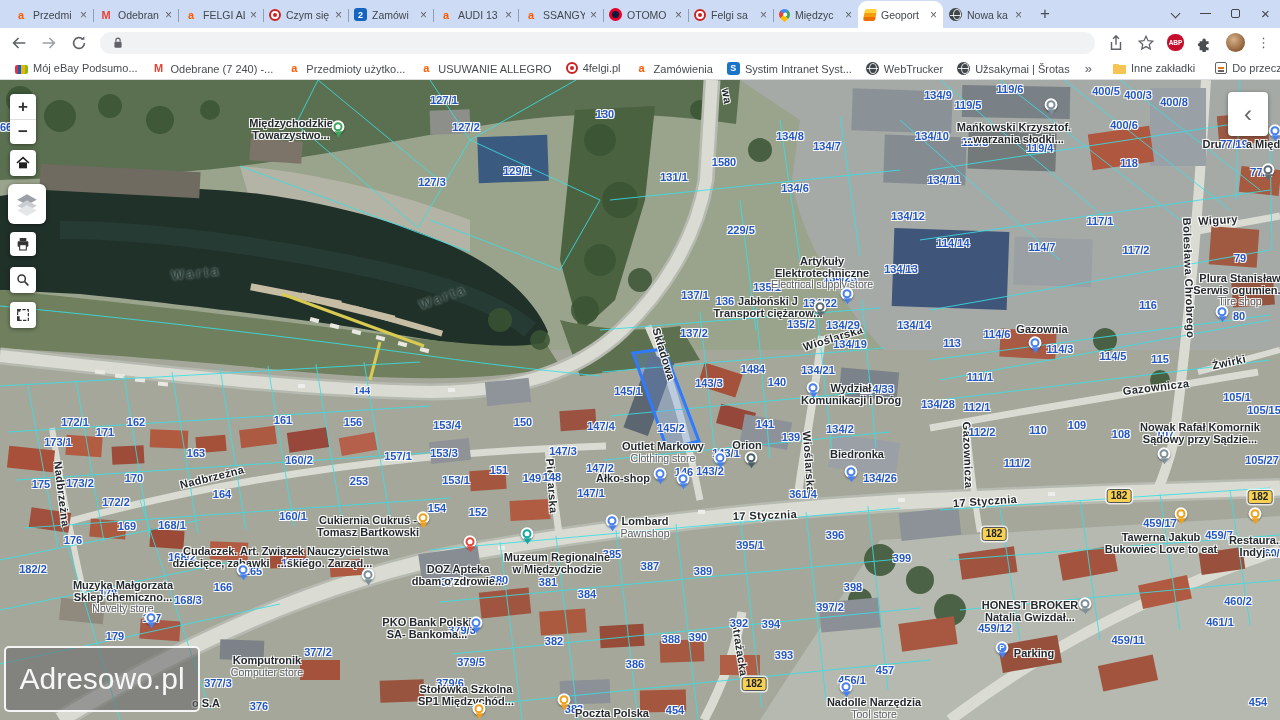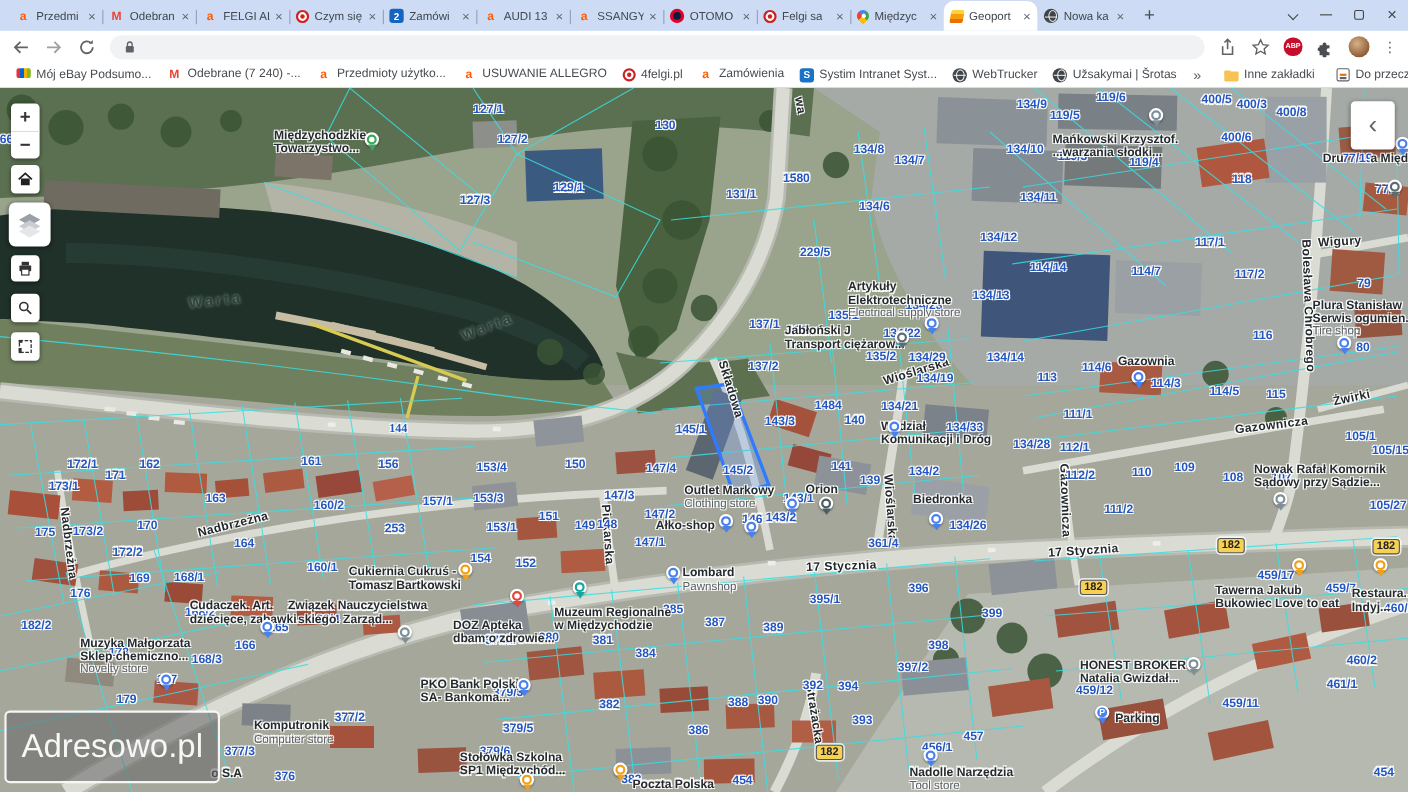--- a/index.html
+++ b/index.html
@@ -25,21 +25,21 @@
   .toolbar { height:29px; background:#fff; display:flex; align-items:center; padding:0 10px; gap:12px; }
   .navicon { width:18px; height:18px; flex:none; }
   .urlbar { flex:1; height:22px; background:#f0f2f4; border-radius:12px; display:flex; align-items:center; padding:0 12px; gap:7px; overflow:hidden; }
   .url-text { font-size:11.5px; color:#202124; white-space:nowrap; }
   .abp { background:#c70d2c; color:#fff; font-size:6.5px; font-weight:bold; width:17px; height:17px; border-radius:8px; display:flex; align-items:center; justify-content:center; }
   .avatar { width:19px; height:19px; border-radius:50%; background:radial-gradient(circle at 40% 35%, #d7b189, #8a5a33 75%); }
   .dots { font-size:13px; color:#5f6368; letter-spacing:0; }
 
   
   .bookmarks { height:23px; background:#fff; display:flex; align-items:center; font-size:11px; color:#474c51; padding:0 8px; border-bottom:1px solid #dadce0; }
-  .bm { display:flex; align-items:flex-start; gap:5px; padding:0 7px; white-space:nowrap; }
+  .bm { display:flex; align-items:flex-end; gap:5px; padding:0 7px; white-space:nowrap; }
   .bm-spacer { flex:1; }
   .bm-more { font-size:13px; color:#5f6368; padding:0 8px; }
   .bm-divider { width:1px; height:14px; background:#dadce0; margin:0 3px; }
 
   
   .fav { width:14px; height:14px; flex:none; display:flex; align-items:center; justify-content:center; font-size:11px; font-weight:bold; position:relative; }
   .fav-allegro { color:#ff5a00; }
   .fav-gmail { color:#ea4335; }
   .fav-wheel { border:2px solid #cc2222; border-radius:50%; width:12px; height:12px; background:#fff; }
   .fav-wheel::after { content:""; width:4px; height:4px; background:#cc2222; border-radius:50%; position:absolute; left:50%; top:50%; transform:translate(-50%,-50%); }
@@ -59,21 +59,21 @@
   .fav-reading::after { content:""; position:absolute; left:2px; right:2px; top:4px; height:1.5px; background:#e8710a; box-shadow:0 3px 0 #5f6368; }
 
   
   #map { position:relative; width:1280px; height:640px; background:#9aa38c; overflow:hidden; cursor:grab; }
   #map svg.scenery { position:absolute; left:0; top:0; }
   .parcel { position:absolute; transform:translate(-50%,-50%); color:#2456c0; font-size:11px; font-weight:bold; white-space:nowrap; z-index:4;
             text-shadow:-1px -1px 0 rgba(255,255,255,.95), 1px -1px 0 rgba(255,255,255,.95), -1px 1px 0 rgba(255,255,255,.95), 1px 1px 0 rgba(255,255,255,.95); }
   .street { position:absolute; transform:translate(-50%,-50%) rotate(var(--rot,0deg)); color:#23282c; font-size:11px; font-weight:600; letter-spacing:.4px; white-space:nowrap; z-index:3;
             text-shadow:-1px -1px 0 rgba(255,255,255,.9), 1px -1px 0 rgba(255,255,255,.9), -1px 1px 0 rgba(255,255,255,.9), 1px 1px 0 rgba(255,255,255,.9); }
   .street.water { color:#2c413c; font-size:13.5px; letter-spacing:2.5px; font-weight:600; text-shadow:0 0 3px rgba(215,230,220,.65); }
-  .poi { position:absolute; transform:translateX(-50%); z-index:5; white-space:nowrap; }
+  .poi { position:absolute; transform:translateX(-50%); text-align:center; z-index:5; white-space:nowrap; }
   .poi-line { font-size:11px; font-weight:600; color:#252a2e; line-height:11.5px;
               text-shadow:-1px -1px 0 rgba(255,255,255,.9), 1px -1px 0 rgba(255,255,255,.9), -1px 1px 0 rgba(255,255,255,.9), 1px 1px 0 rgba(255,255,255,.9); }
   .poi-line.muted { color:#5d6165; font-weight:400; font-size:10.5px; }
   .pin { position:absolute; width:13px; height:13px; border-radius:50%; background:var(--pc,#4880ee); border:2px solid #fff; box-shadow:0 1px 2px rgba(0,0,0,.45);
          transform:translate(-50%,-75%); z-index:6; color:#fff; font-size:8px; font-weight:bold; display:flex; align-items:center; justify-content:center; }
   .pin::before { content:""; position:absolute; left:50%; top:100%; width:0; height:0; border:4px solid transparent; border-top:6px solid var(--pc,#4880ee); transform:translateX(-50%); }
   .pin:not(.has-glyph)::after { content:""; width:5px; height:5px; background:#fff; border-radius:50%; }
   .shield { position:absolute; transform:translate(-50%,-50%); background:#f7d154; border:1px solid #555; border-radius:3px; font-size:10px; font-weight:bold; color:#222;
             padding:0 3px; line-height:12px; box-shadow:0 0 0 1.5px rgba(255,255,255,.75); z-index:4; }
 

